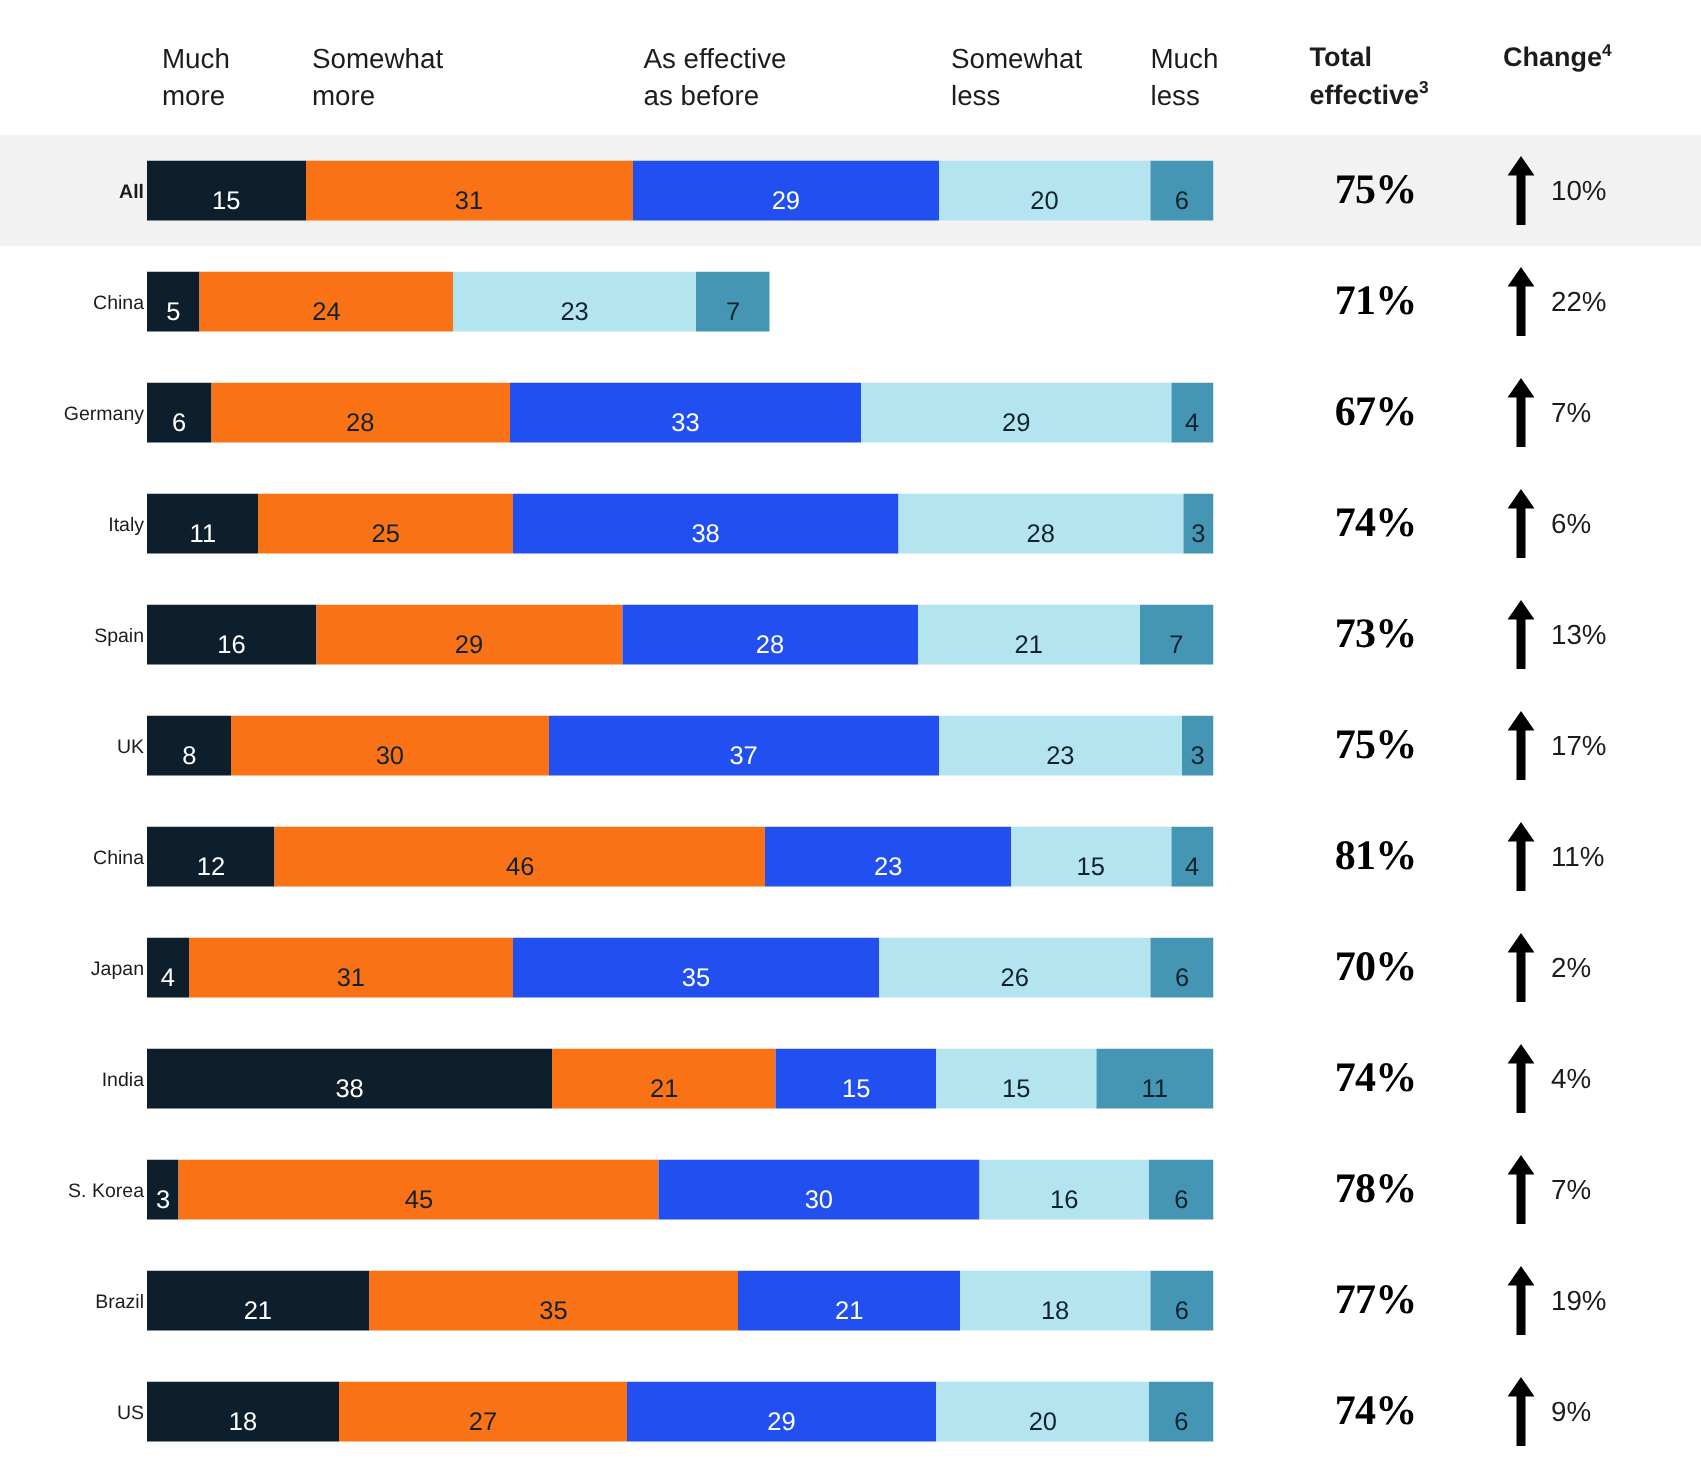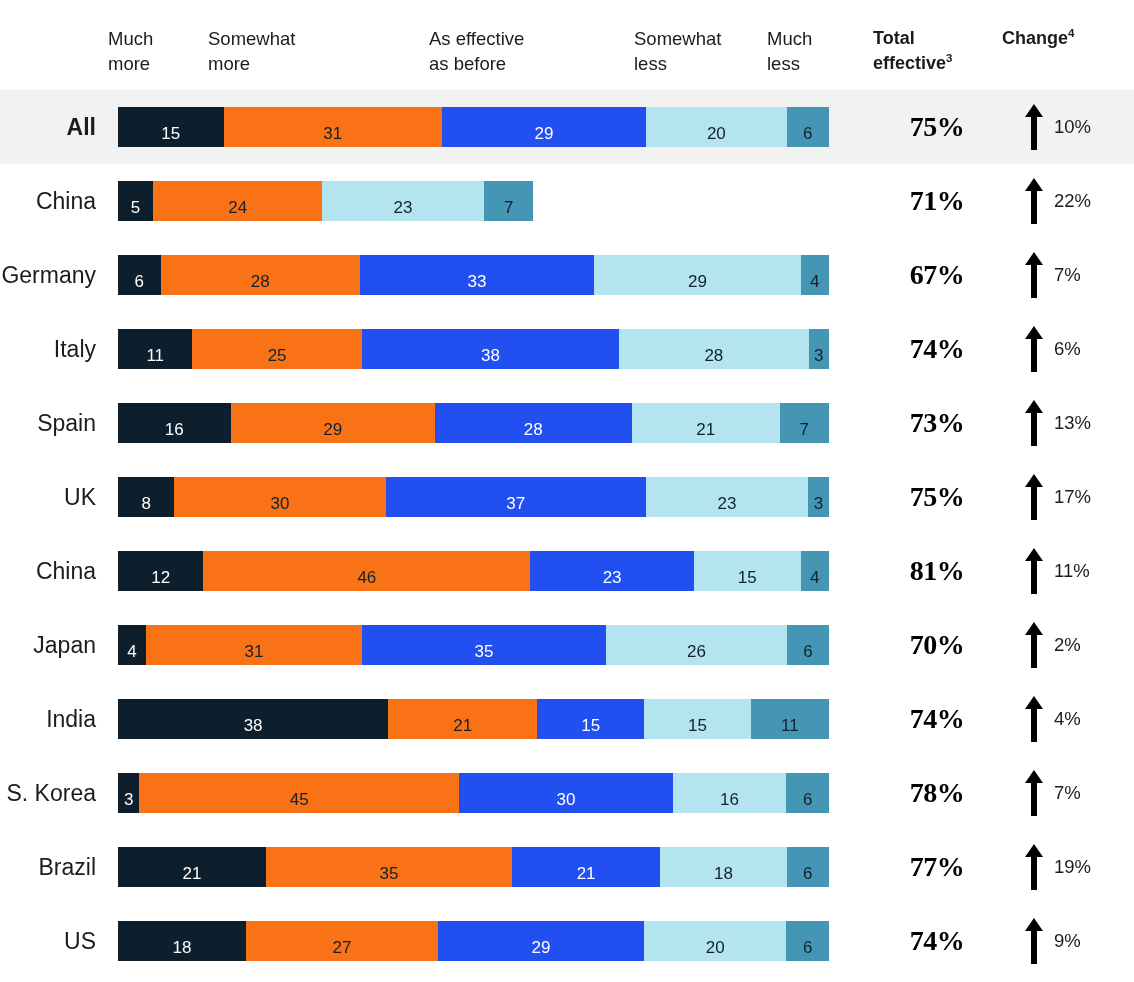--- a/index.html
+++ b/index.html
@@ -60,30 +60,30 @@
     height: 74px;
     display: flex;
     align-items: center;
   }
   .row.highlight { background: #f2f2f2; }
 
   .row-label {
     width: 96px;
     padding-right: 0;
     text-align: right;
-    font-size: 23px;
+    font-size: 13px;
     color: #1c1c1c;
     font-weight: 400;
     flex: 0 0 96px;
   }
   .row.highlight .row-label { font-weight: 700; }
 
   .bar-wrap {
     flex: 0 0 711px;
-    margin-left: 22px;
+    margin-left: 2px;
     height: 40px;
     display: flex;
     overflow: hidden;
   }
 
   .seg {
     height: 52px;
     display: flex;
     align-items: center;
     justify-content: center;

